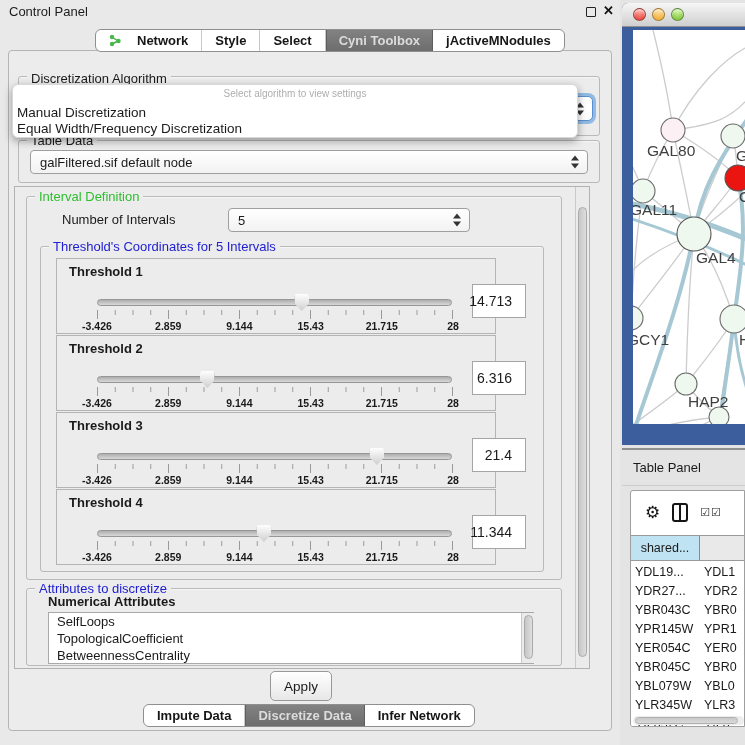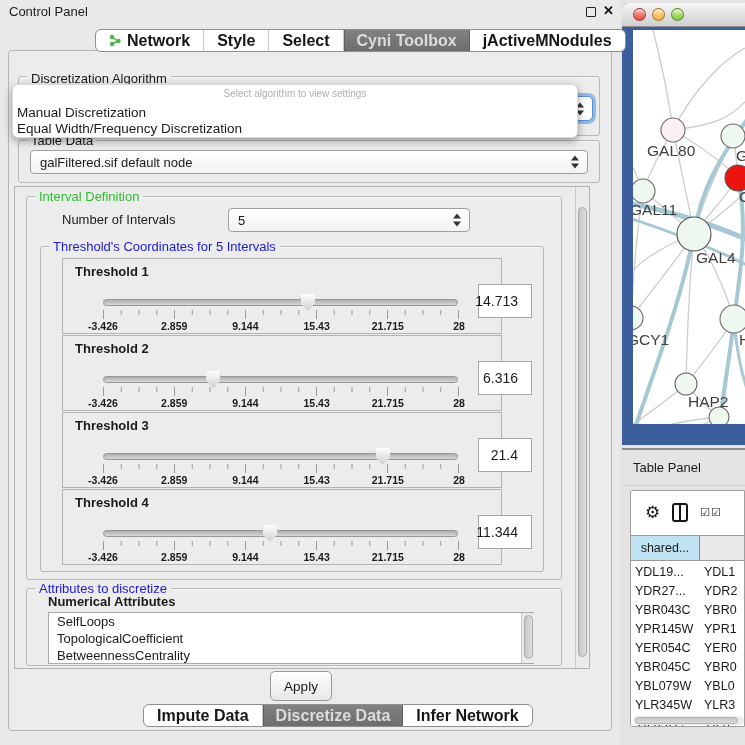--- a/index.html
+++ b/index.html
@@ -9,21 +9,21 @@
   .abs{position:absolute}
 
   
   #cp{position:absolute;left:0;top:0;width:620px;height:745px;background:#e9e9e9}
   #cp-title{position:absolute;left:9px;top:4px;font-size:13px;color:#1c1c1c}
   #float-ic{position:absolute;left:586px;top:7px;width:10px;height:10px;border:1.5px solid #222;border-radius:1px}
   #close-ic{position:absolute;left:603px;top:3px;font-size:13px;font-weight:700;color:#111}
 
   .tabbar{position:absolute;display:flex;height:23px;background:#fff;border:1px solid #8f8f8f;
           border-radius:6px;overflow:hidden;z-index:30}
-  .tab{display:flex;align-items:center;gap:5px;padding:0 13px;font-size:16px;font-weight:600;
+  .tab{display:flex;align-items:center;gap:15px;padding:0 13px;font-size:13px;font-weight:600;
        color:#161616;border-right:1px solid #c9c9c9;white-space:nowrap}
   .tab:last-child{border-right:none}
   .tab.active{background:linear-gradient(#828282,#6d6d6d);color:#dcdcdc;border-right:none;
               box-shadow:inset 1px 0 0 #5e5e5e,inset -1px 0 0 #5e5e5e}
 
   #card{position:absolute;left:8px;top:50px;width:604px;height:681px;background:#ececec;
         border:1px solid #b4b4b4;border-radius:4px}
 
   .grp{position:absolute;border:1px solid #b9b9b9;border-radius:3px;
        box-shadow:inset 0 1px 0 rgba(255,255,255,.55)}
@@ -49,21 +49,21 @@
   #combo-behind{position:absolute;left:495px;top:96px;width:98px;height:25px;background:#fff;
          border:1px solid #5a8fd0;border-radius:5px;box-shadow:0 0 0 3px rgba(98,161,222,.65);z-index:40}
 
   
   #vp{position:absolute;left:14px;top:186px;width:576px;height:483px;border:1px solid #b2b2b2;background:#ececec}
   .sbv{position:absolute;background:#ebebeb;border-left:1px solid #c9c9c9}
   .sbv .th{position:absolute;left:2px;width:9px;border:1px solid #a9a9a9;border-radius:5px;
            background:linear-gradient(90deg,#c6c6c6,#dedede)}
 
   
-  .tp{position:absolute;left:62px;width:440px;height:76px;background:#ececec;border:1px solid #b4b4b4}
+  .tp{position:absolute;left:56px;width:440px;height:76px;background:#ececec;border:1px solid #b4b4b4}
   .tph{position:absolute;left:12px;top:5px;font-size:13px;font-weight:700}
   .track{position:absolute;left:40px;top:40px;width:355px;height:7px;border-radius:4px;
          background:linear-gradient(#aeaeae,#d8d8d8);border:1px solid #969696}
   .thumb{position:absolute;top:-6px;width:15px;height:17px;transform:translateX(-50%);
          background:linear-gradient(#fefefe,#cfcfcf);
          clip-path:polygon(10% 0,90% 0,100% 15%,100% 55%,50% 100%,0 55%,0 15%);
          filter:drop-shadow(0 1px 1px rgba(0,0,0,.45))}
   .tkm,.tkM{position:absolute;left:40px;width:356px;top:51px;
          background-image:linear-gradient(90deg,#9a9a9a 0 1px,transparent 1px);border-right:1px solid #9a9a9a}
   .tkm{height:5px;background-size:calc(100%/20) 100%}

